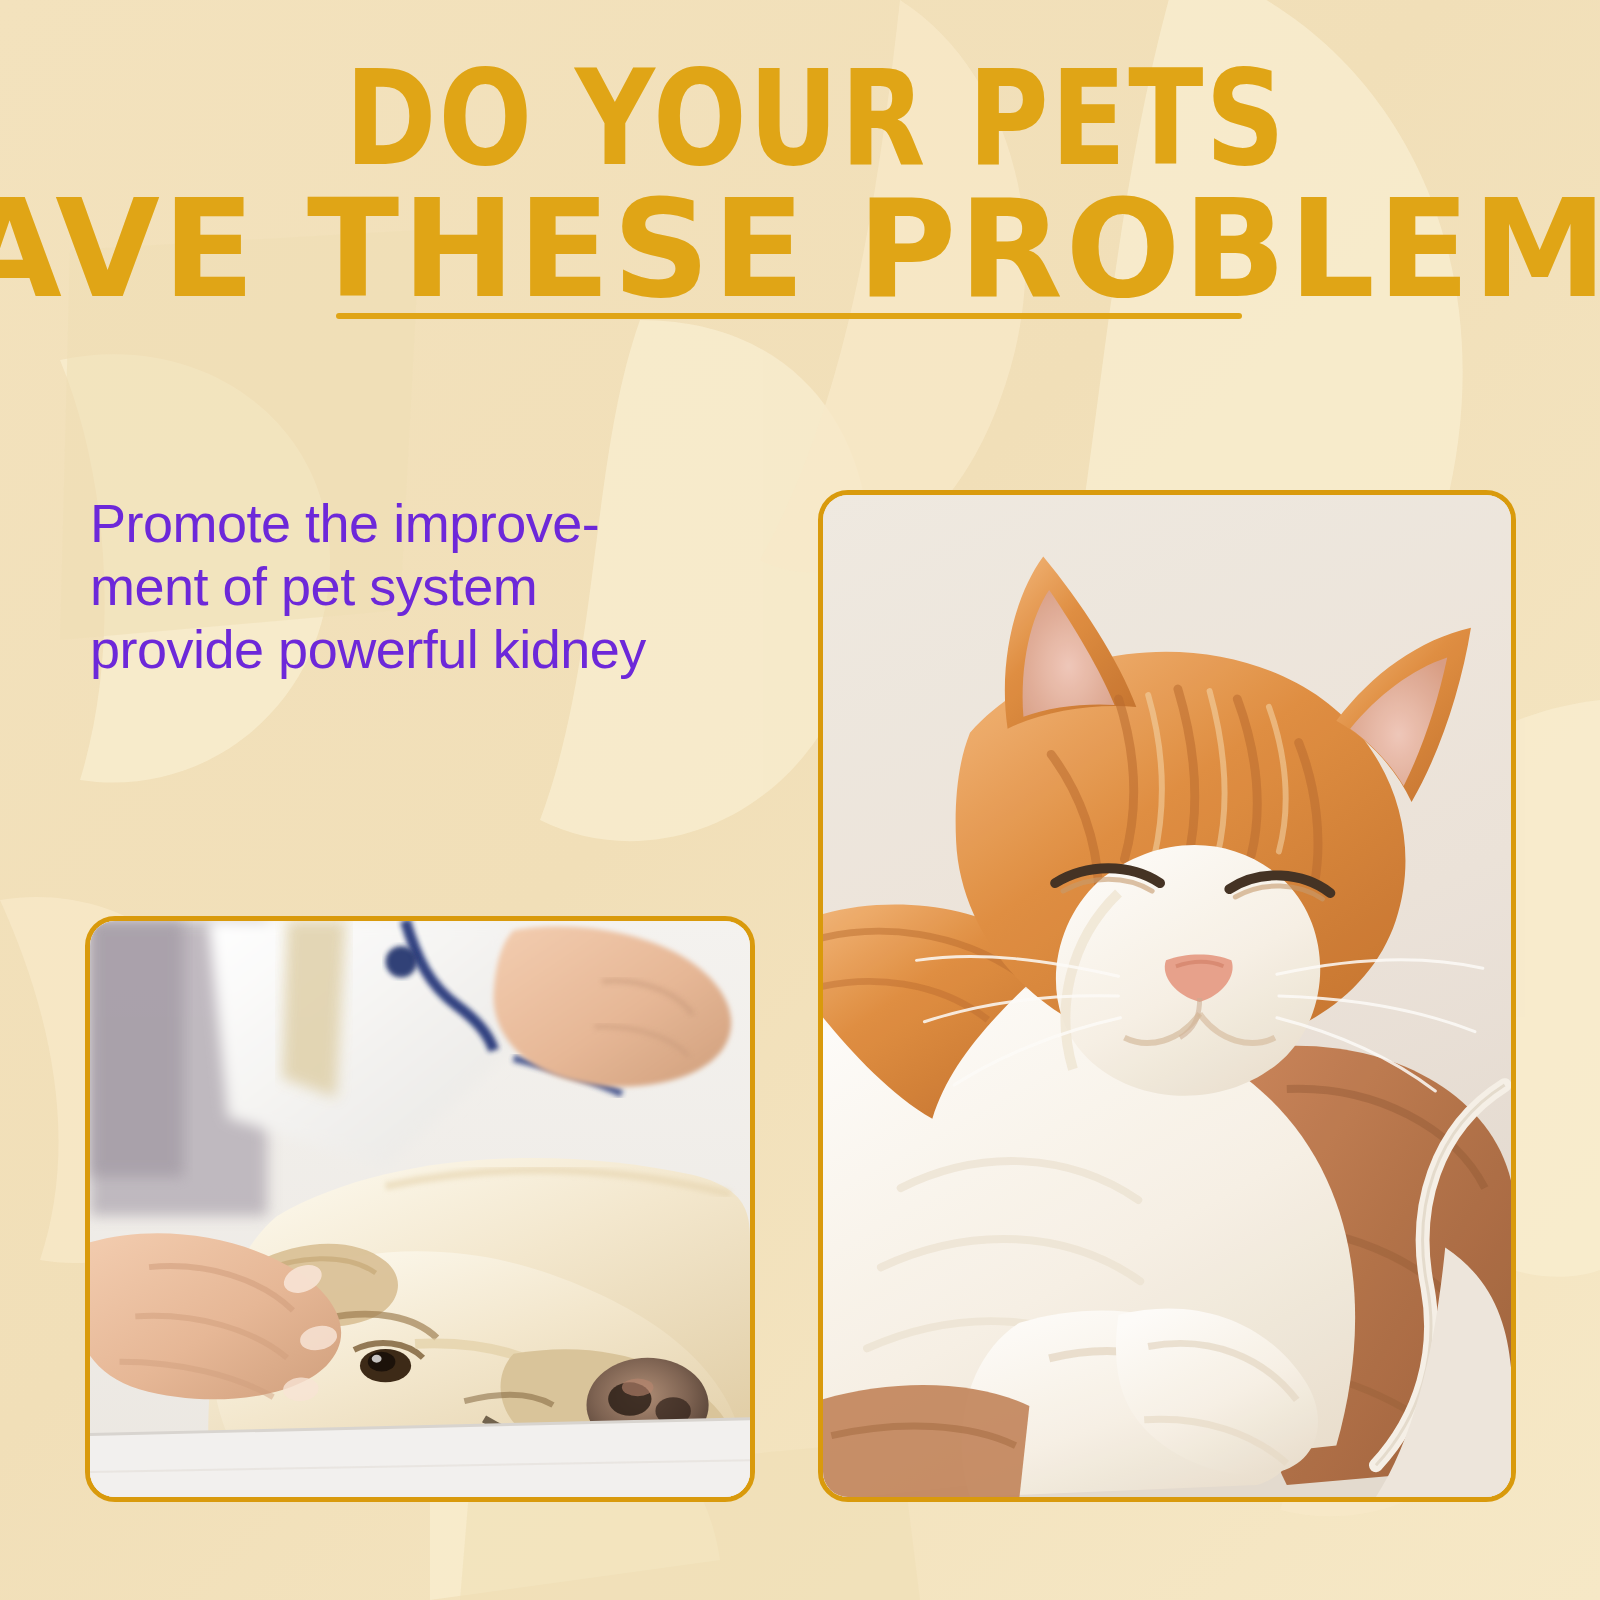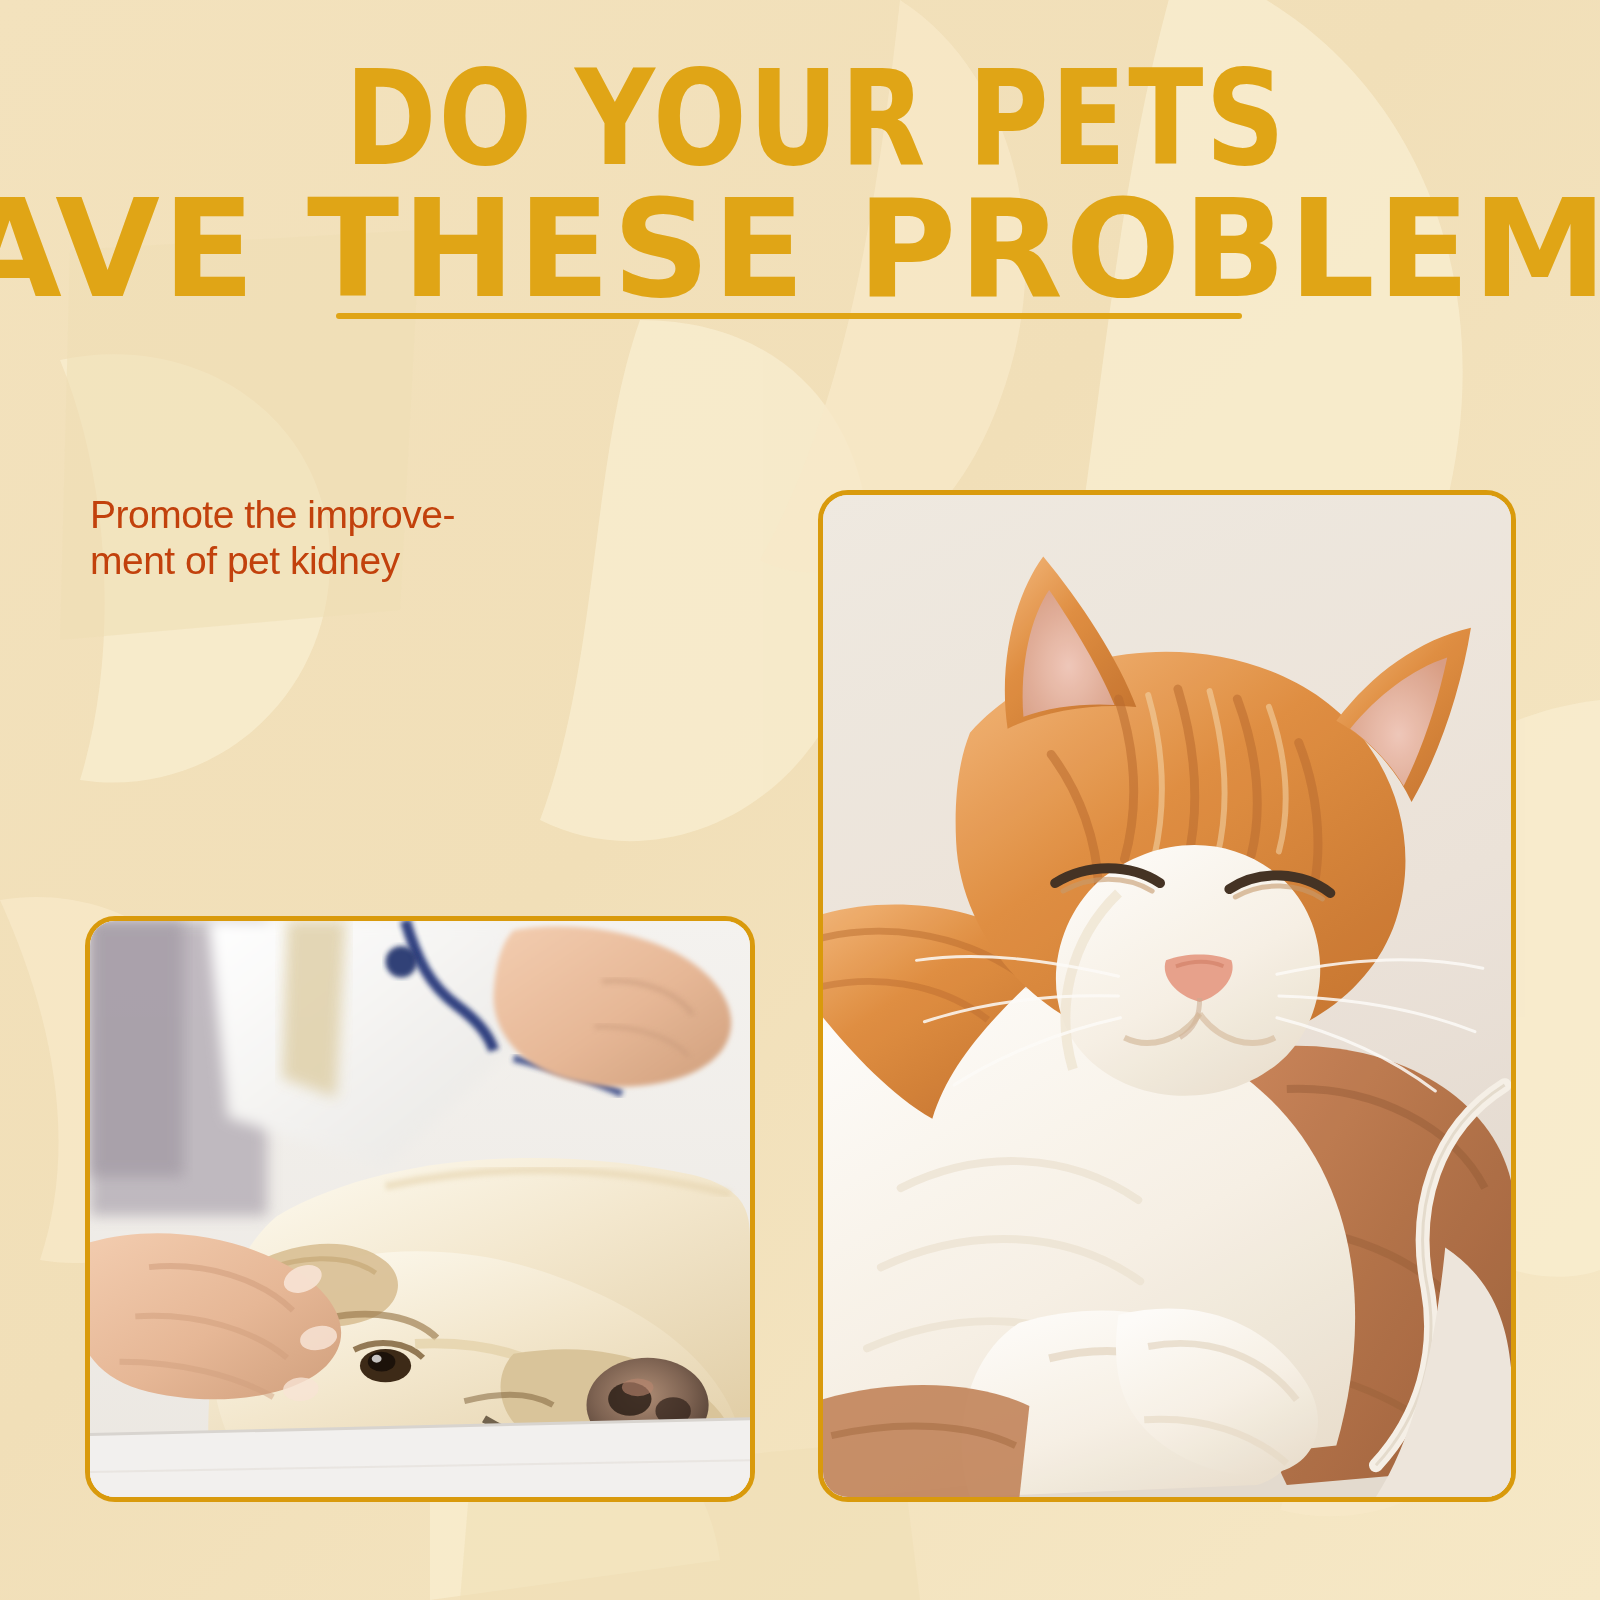--- a/index.html
+++ b/index.html
@@ -35,23 +35,23 @@
     position:absolute; left:336px; top:313px;
     width:906px; height:6px;
     background:#e0a516; border-radius:3px; z-index:3;
   }
 
   
   .body-copy {
     position:absolute; left:90px; top:492px; width:660px;
     z-index:3;
     font-family:"Liberation Sans", sans-serif;
-    font-size:39px;
+    font-size:54px;
     line-height:1.17;
-    color:#c2410c;
+    color:#6d28d9;
     letter-spacing:-0.5px;
   }
   .body-copy span { display:block; }
 
   
   .photo-frame {
     position:absolute; z-index:2;
     border:5px solid #d99a0c;
     border-radius:30px;
     overflow:hidden;
@@ -100,21 +100,22 @@
 
 <div class="headline-block">
   <div class="headline-line" id="hl-1">DO YOUR PETS</div>
   <div class="headline-line" id="hl-2">HAVE THESE PROBLEMS?</div>
 </div>
 
 <div class="headline-rule"></div>
 
 <div class="body-copy">
   <span>Promote the improve-</span>
-  <span>ment of pet kidney</span>
+  <span>ment of pet system</span>
+  <span>provide powerful kidney</span>
 </div>
 
 <div class="photo-frame" id="frame-dog">
   <svg viewBox="0 0 670 586" preserveAspectRatio="xMidYMid slice">
     <defs>
       <linearGradient id="dRoom" x1="0" y1="0" x2="0" y2="1">
         <stop offset="0%" stop-color="#f4f2ef"></stop>
         <stop offset="100%" stop-color="#ebe7e1"></stop>
       </linearGradient>
       <linearGradient id="dCoat" x1="0" y1="0" x2="1" y2="1">

